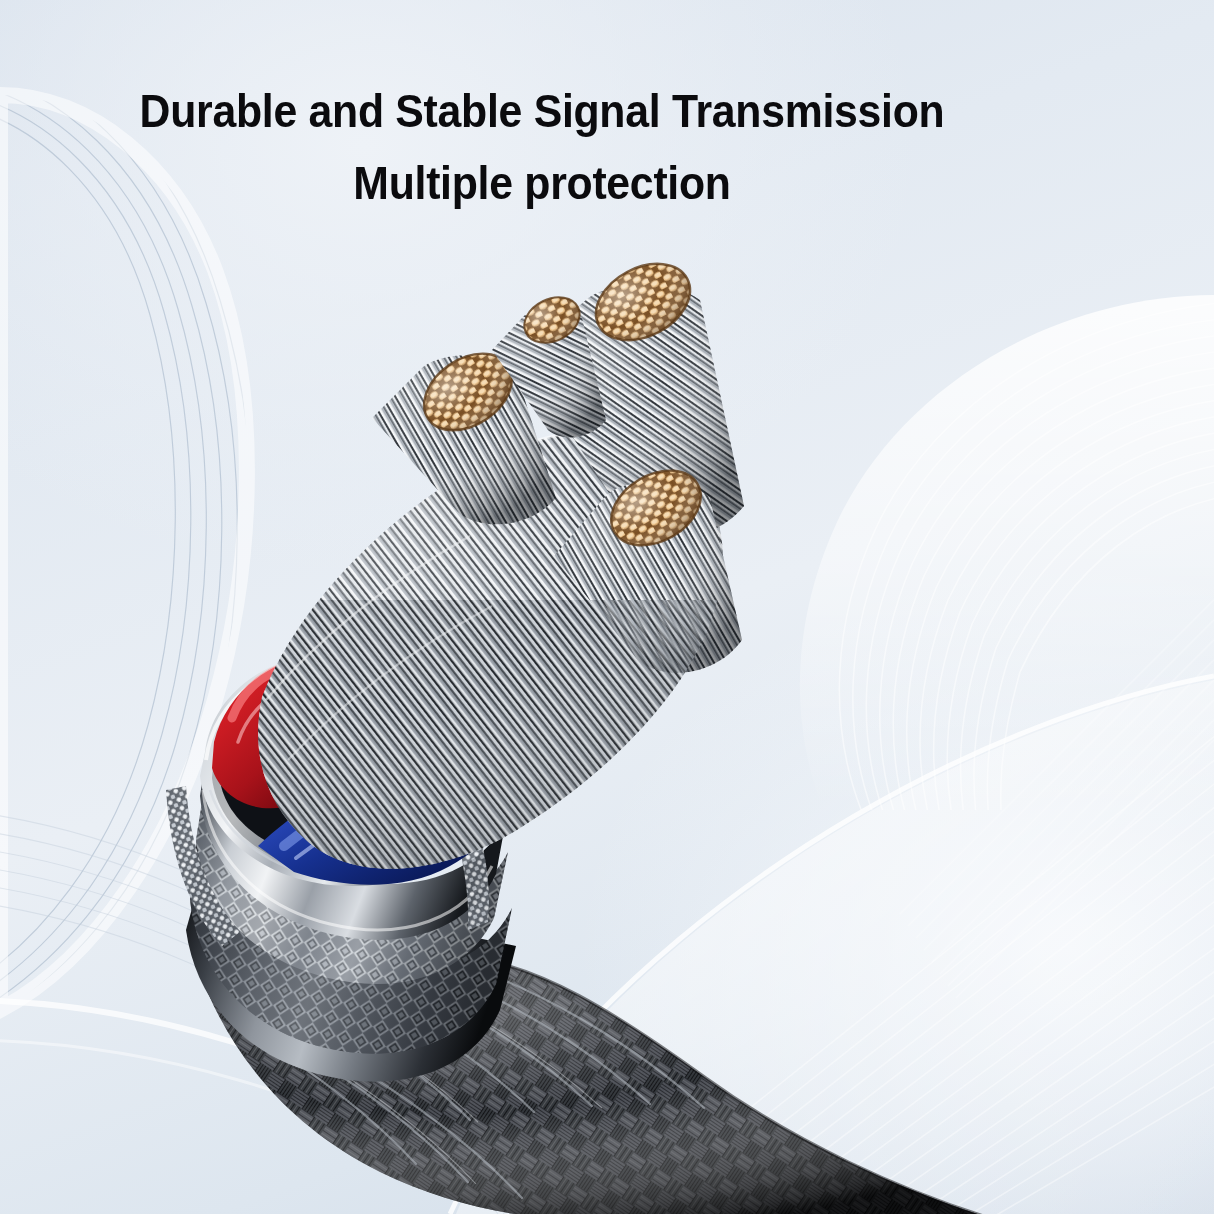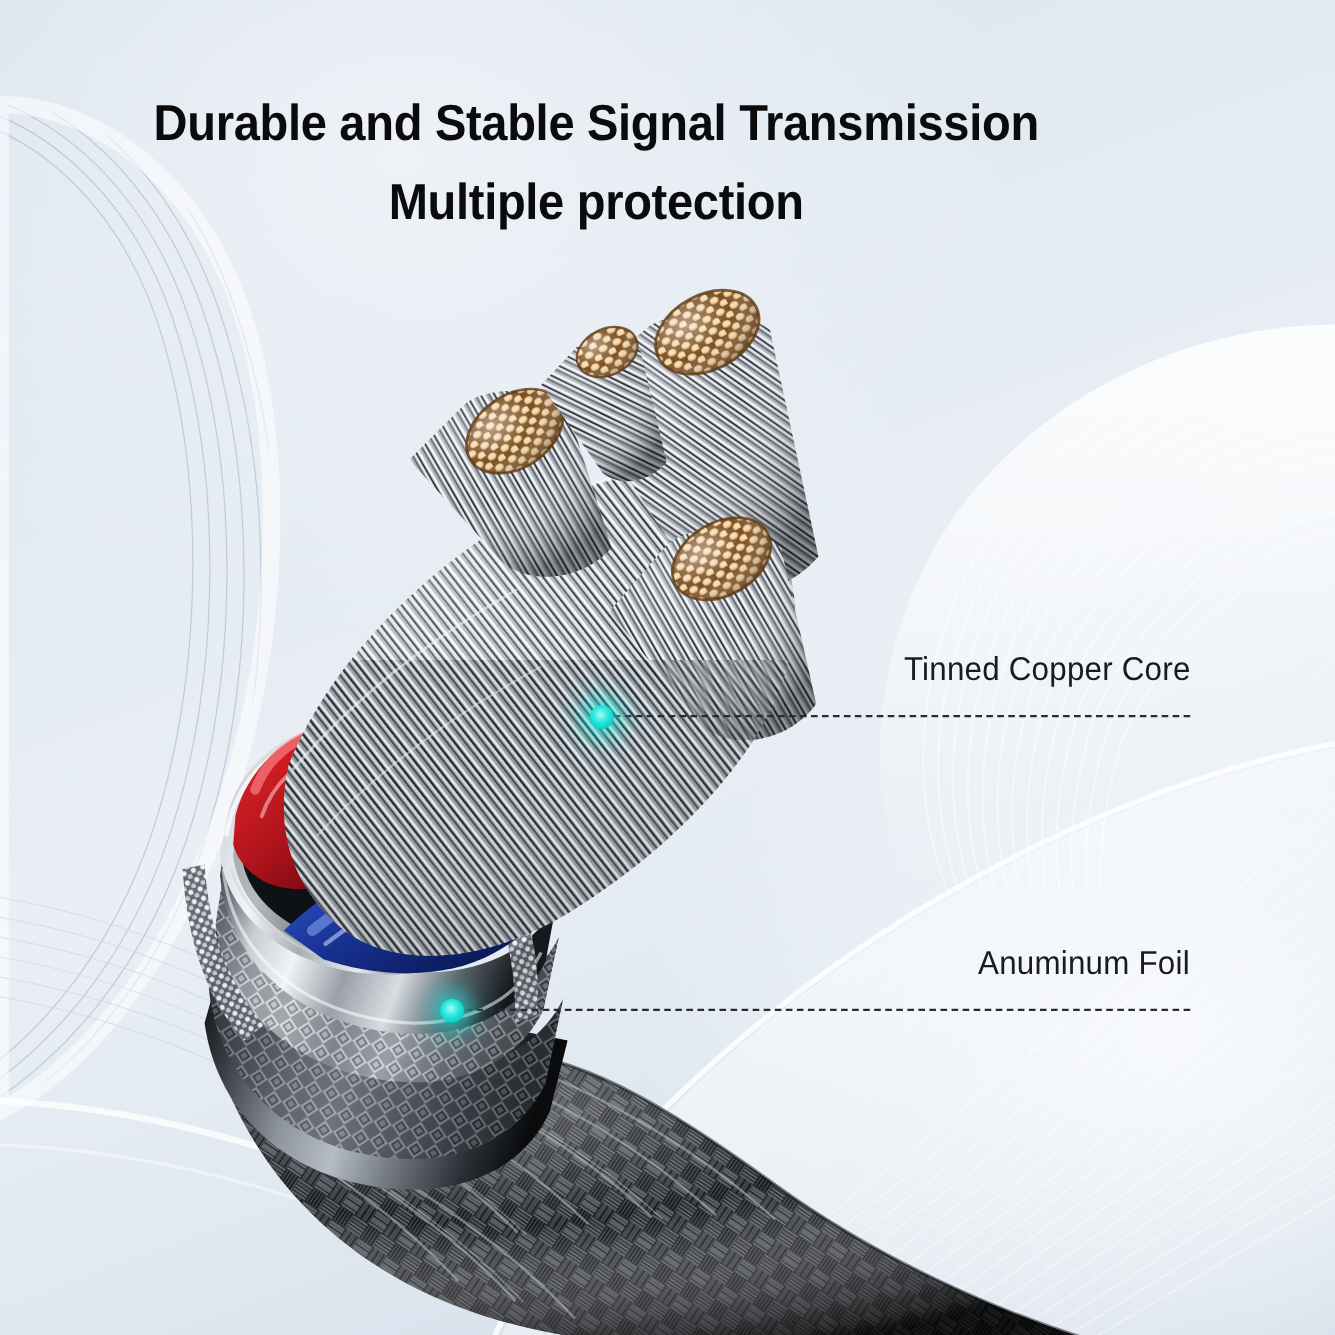--- a/index.html
+++ b/index.html
@@ -532,26 +532,16 @@
       <path d="M266,700 C320,636 392,580 470,536" fill="none" stroke="#f2f4f6" stroke-width="2.5" opacity=".55"></path>
       <path d="M288,760 C344,700 414,648 492,606" fill="none" stroke="#f2f4f6" stroke-width="2" opacity=".45"></path>
     </g>
   </svg>
 
   <div class="titles">
     <div class="t1">Durable and Stable Signal Transmission</div>
     <div class="t2">Multiple protection</div>
   </div>
 
-  <div class="callout" style="left:548px;top:560px;width:534px;height:92px;">
-    <div class="lbl">Tinned Copper Core</div>
-    <div class="leader" style="width:534px;"></div>
-    <div class="dot" style="left:-12px;bottom:-11px;"></div>
-  </div>
-
-  <div class="callout" style="left:413px;top:827px;width:669px;height:92px;">
-    <div class="lbl">Anuminum Foil</div>
-    <div class="leader" style="width:669px;"></div>
-    <div class="dot" style="left:-13px;bottom:-11px;"></div>
-  </div>
+
 
 
 </div>
 
 </body></html>

